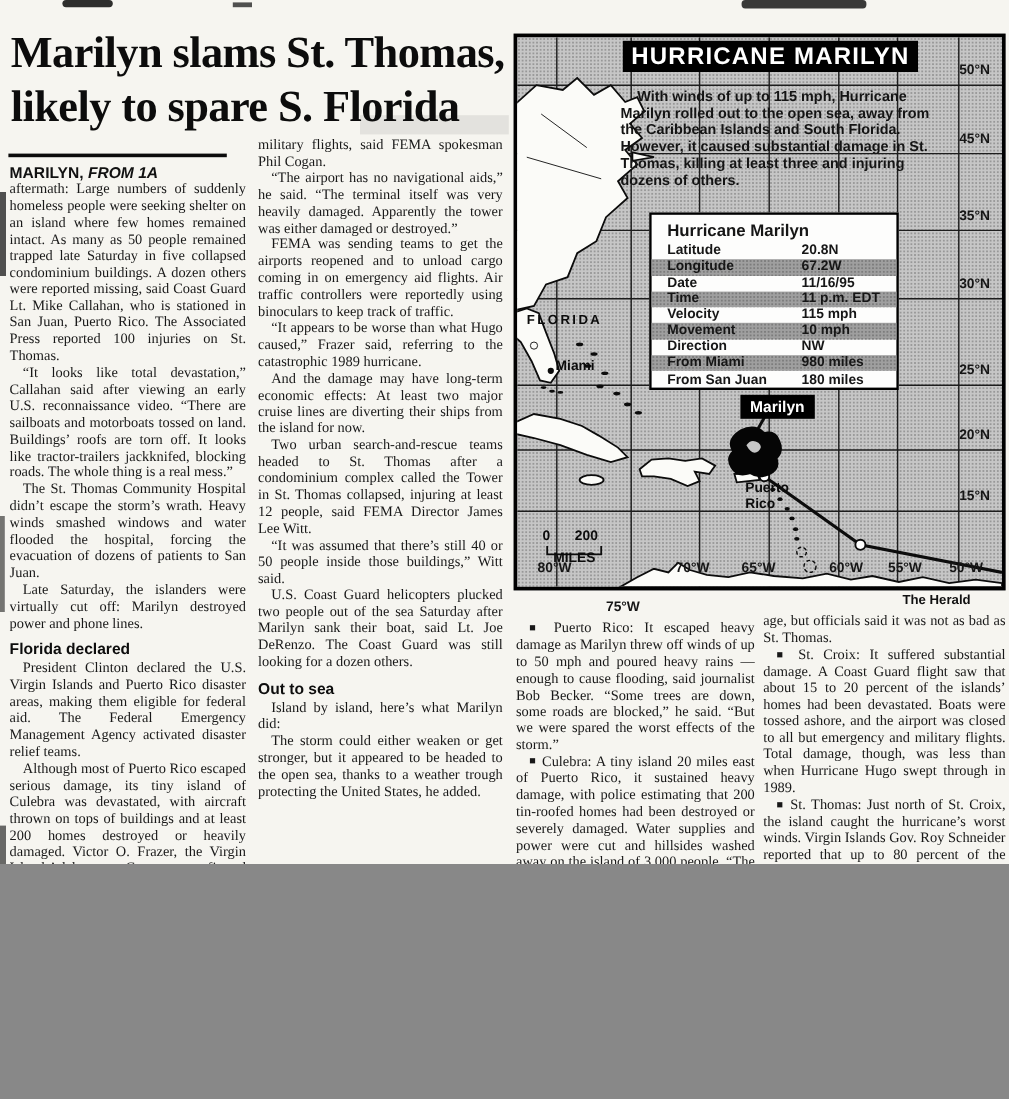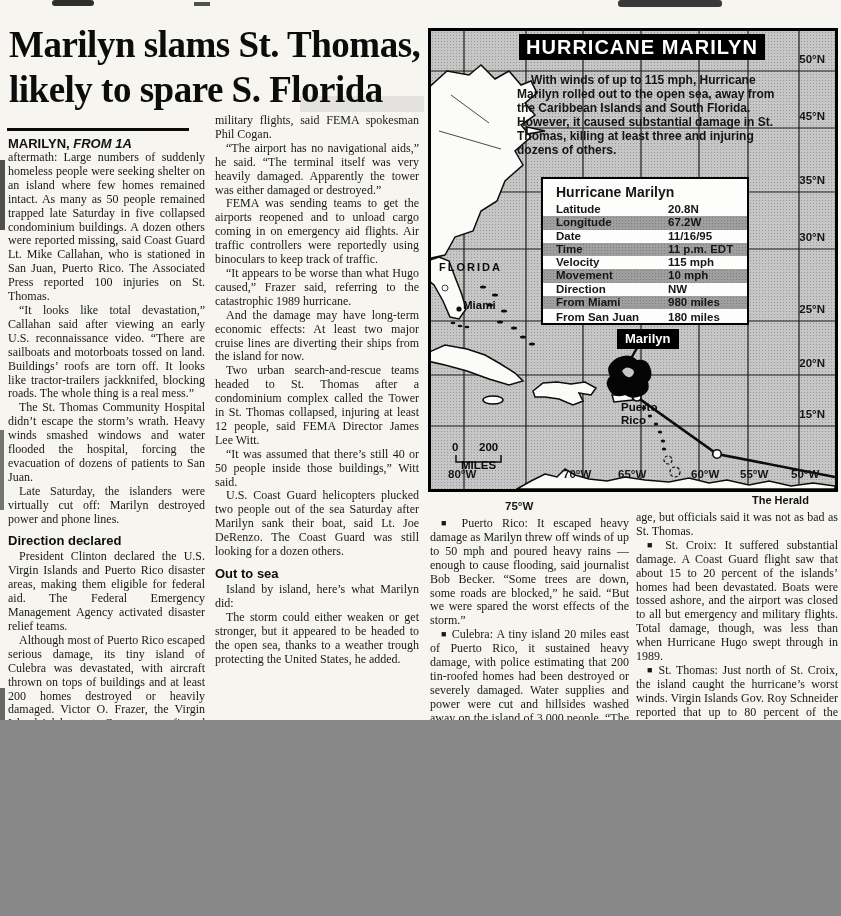--- a/index.html
+++ b/index.html
@@ -70,21 +70,21 @@
   <div class="kicker">
     <b>MARILYN,</b>
     <i>FROM 1A</i>
   </div>
 
   <div class="col col1">
     <p class="flush">aftermath: Large numbers of suddenly homeless people were seeking shelter on an island where few homes remained intact. As many as 50 people remained trapped late Saturday in five collapsed condominium buildings. A dozen others were reported missing, said Coast Guard Lt. Mike Callahan, who is stationed in San Juan, Puerto Rico. The Associated Press reported 100 injuries on St. Thomas.</p>
     <p>“It looks like total devastation,” Callahan said after viewing an early U.S. reconnaissance video. “There are sailboats and motorboats tossed on land. Buildings’ roofs are torn off. It looks like tractor-trailers jackknifed, blocking roads. The whole thing is a real mess.”</p>
     <p>The St. Thomas Community Hospital didn’t escape the storm’s wrath. Heavy winds smashed windows and water flooded the hospital, forcing the evacuation of dozens of patients to San Juan.</p>
     <p>Late Saturday, the islanders were virtually cut off: Marilyn destroyed power and phone lines.</p>
-    <h3 class="subhead">Direction declared</h3>
+    <h3 class="subhead">Florida declared</h3>
     <p>President Clinton declared the U.S. Virgin Islands and Puerto Rico disaster areas, making them eligible for federal aid. The Federal Emergency Management Agency activated disaster relief teams.</p>
     <p>Although most of Puerto Rico escaped serious damage, its tiny island of Culebra was devastated, with aircraft thrown on tops of buildings and at least 200 homes destroyed or heavily damaged. Victor O. Frazer, the Virgin Islands’ delegate to Congress, confirmed three dead as well as “lots of rain, flooding.”</p>
     <p>The St. Thomas airport was closed to all but emergency and</p>
   </div>
 
   <div class="col col2">
     <p class="flush">military flights, said FEMA spokesman Phil Cogan.</p>
     <p>“The airport has no navigational aids,” he said. “The terminal itself was very heavily damaged. Apparently the tower was either damaged or destroyed.”</p>
     <p>FEMA was sending teams to get the airports reopened and to unload cargo coming in on emergency aid flights. Air traffic controllers were reportedly using binoculars to keep track of traffic.</p>
     <p>“It appears to be worse than what Hugo caused,” Frazer said, referring to the catastrophic 1989 hurricane.</p>

